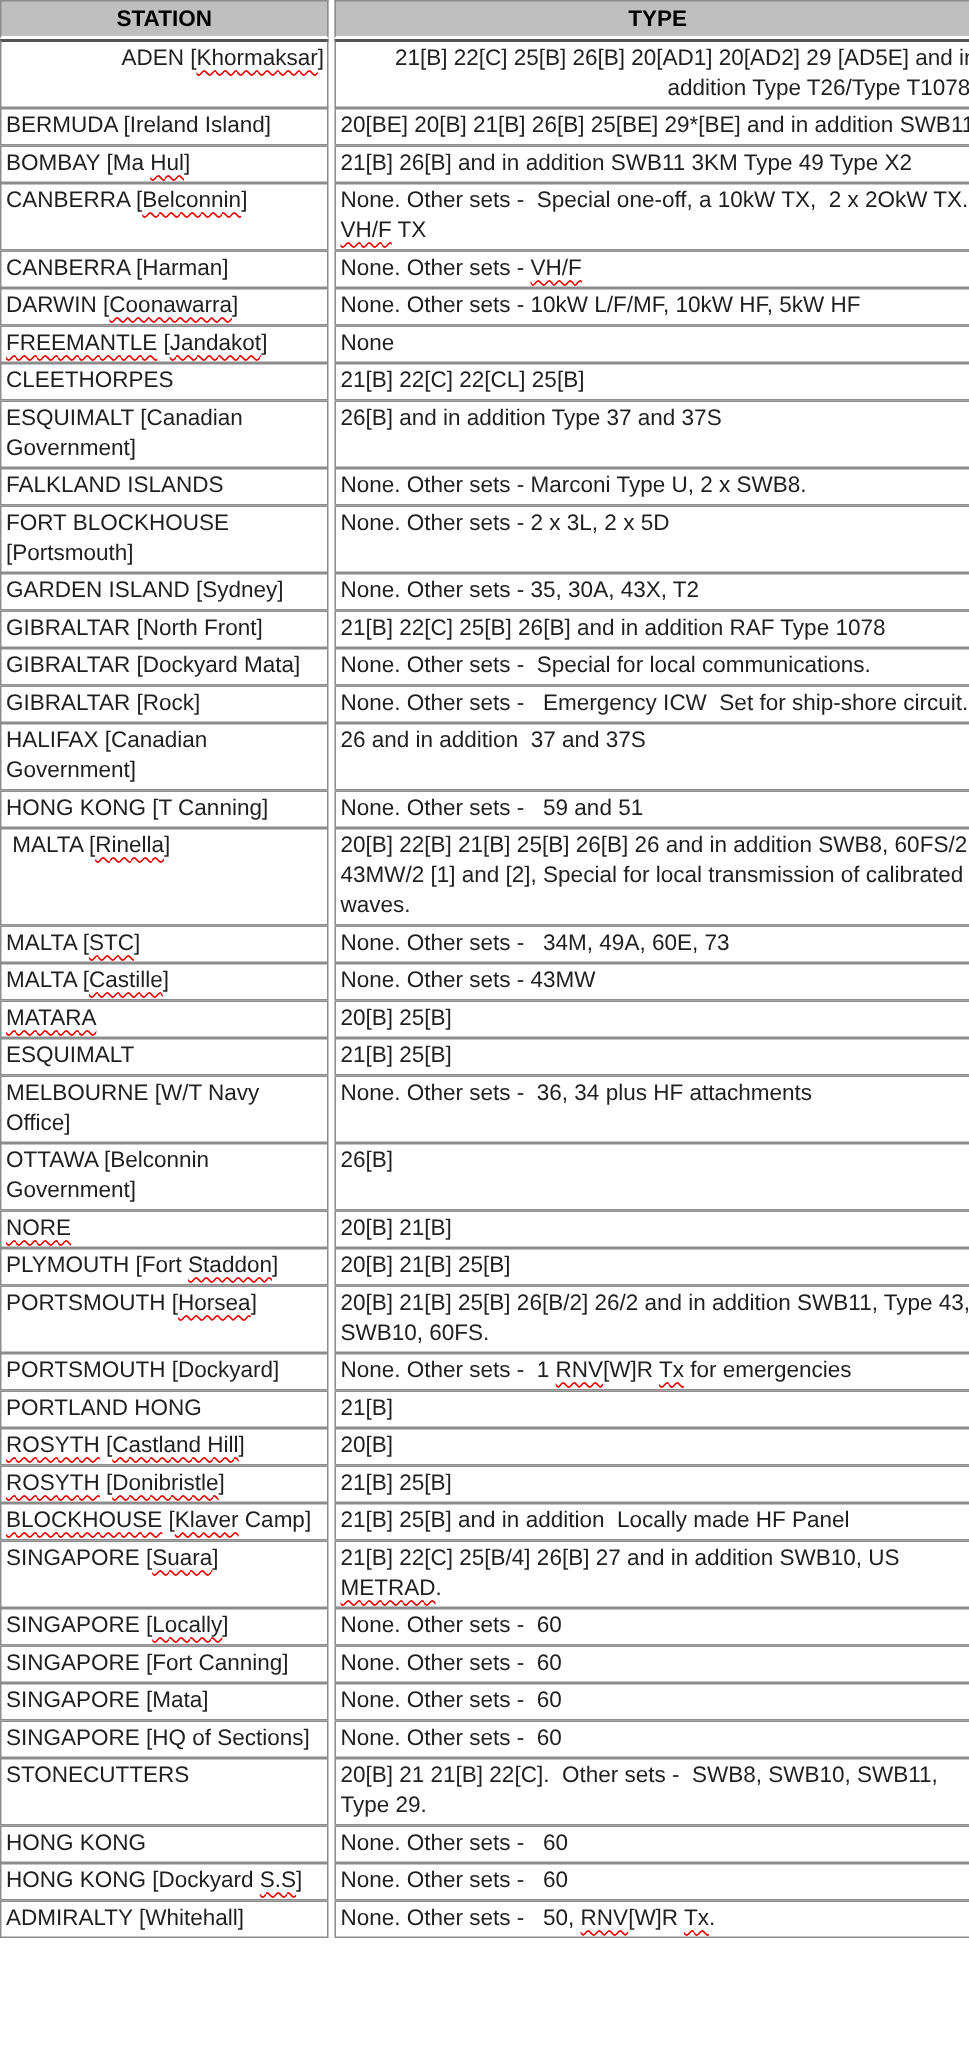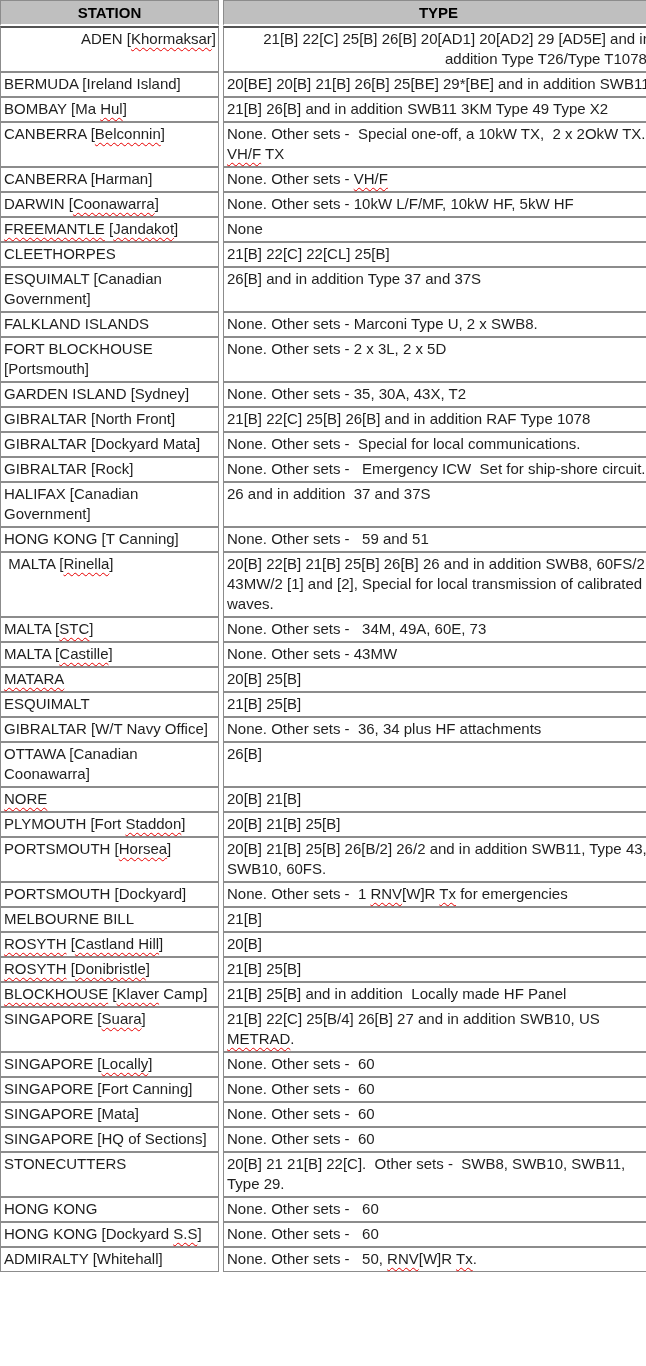--- a/index.html
+++ b/index.html
@@ -146,45 +146,45 @@
       </tr>
       <tr>
         <td><span class="sp">MATARA</span></td>
         <td>20[B] 25[B]</td>
       </tr>
       <tr>
         <td>ESQUIMALT</td>
         <td>21[B] 25[B]</td>
       </tr>
       <tr>
-        <td>GIBRALTAR [W/T Navy Office]</td>
+        <td>MELBOURNE [W/T Navy Office]</td>
         <td>None. Other sets -  36, 34 plus HF attachments</td>
       </tr>
       <tr>
-        <td>OTTAWA [Canadian Coonawarra]</td>
+        <td>OTTAWA [Belconnin Government]</td>
         <td>26[B]</td>
       </tr>
       <tr>
         <td><span class="sp">NORE</span></td>
         <td>20[B] 21[B]</td>
       </tr>
       <tr>
         <td>PLYMOUTH [Fort <span class="sp">Staddon</span>]</td>
         <td>20[B] 21[B] 25[B]</td>
       </tr>
       <tr>
         <td>PORTSMOUTH [<span class="sp">Horsea</span>]</td>
         <td>20[B] 21[B] 25[B] 26[B/2] 26/2 and in addition SWB11, Type 43, SWB10, 60FS.</td>
       </tr>
       <tr>
         <td>PORTSMOUTH [Dockyard]</td>
         <td>None. Other sets -  1 <span class="sp">RNV</span>[W]R <span class="sp">Tx</span> for emergencies</td>
       </tr>
       <tr>
-        <td>MELBOURNE BILL</td>
+        <td>PORTLAND HONG</td>
         <td>21[B]</td>
       </tr>
       <tr>
         <td><span class="sp">ROSYTH</span> [<span class="sp">Castland Hill</span>]</td>
         <td>20[B]</td>
       </tr>
       <tr>
         <td><span class="sp">ROSYTH</span> [<span class="sp">Donibristle</span>]</td>
         <td>21[B] 25[B]</td>
       </tr>

